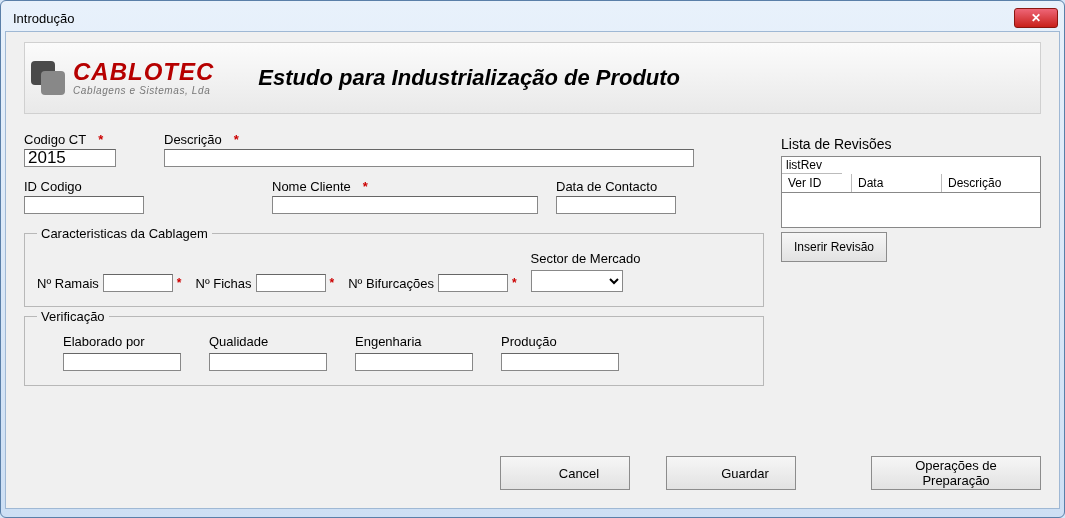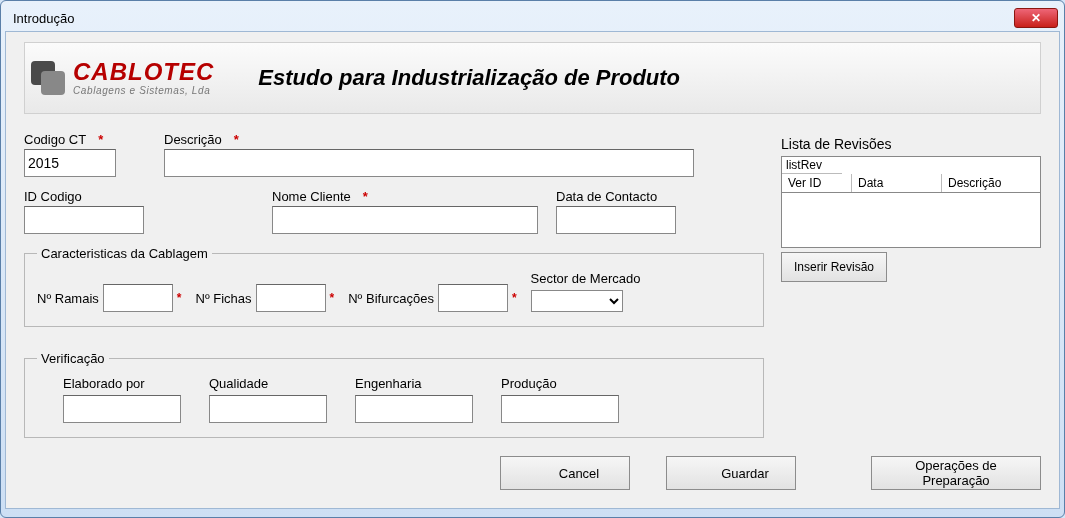--- a/index.html
+++ b/index.html
@@ -79,55 +79,55 @@
     .left-col { width: 740px; }
     .right-col { position: absolute; right: 0; top: 4px; width: 260px; }
     .row { display: flex; align-items: flex-end; gap: 18px; margin-bottom: 12px; }
     .field { display: flex; flex-direction: column; }
     .field label { font-size: 13px; color: #000; margin-bottom: 2px; display: flex; align-items: baseline; gap: 12px;}
     .req { color: #c00; font-weight: bold; }
     input.text {
       border: 1px solid #888;
       border-top-color: #666;
       background: #fff;
-      height: 28px;
+      height: 18px;
       padding: 0 3px;
-      font-size: 14px;
+      font-size: 17px;
       font-family: inherit;
     }
     input.text.sm { width: 92px; }
     input.text.md { width: 120px; }
     input.text.lg { width: 530px; }
     input.text.vr { width: 118px; }
     select.combo {
       border: 1px solid #888;
       background: #fff;
       height: 22px;
       width: 92px;
       font-size: 12px;
     }
     fieldset.box {
       border: 1px solid #b8b8b8;
       padding: 10px 12px 14px;
-      margin-bottom: 24px;
+      margin-bottom: 2px;
       background: #f0f0f0;
     }
     fieldset.box legend { font-size: 13px; padding: 0 4px; }
     .cablagem-row { display: flex; align-items: flex-end; gap: 14px; }
     .cablagem-row .pair { display: flex; align-items: center; gap: 4px; }
     .cablagem-row label { font-size: 13px; }
     .cablagem-row .stack { display: flex; flex-direction: column; align-items:flex-start; }
     .cablagem-row .stack label { margin-bottom: 4px; }
     .verif-row { display: flex; gap: 28px; padding-left: 26px; }
     .verif-row .field label { margin-bottom: 4px; }
     .right-panel-label { font-size: 14px; margin-bottom: 4px;}
     .rev-box {
       border: 1px solid #888;
       background: #fff;
-      height: 92px;
+      height: 72px;
       display: flex; flex-direction: column;
     }
     .rev-head-text {
       padding: 1px 4px;
       border-bottom: 1px solid #bbb;
       width: 60px;
     }
     .rev-cols {
       display: flex;
       border-bottom: 1px solid #888;

